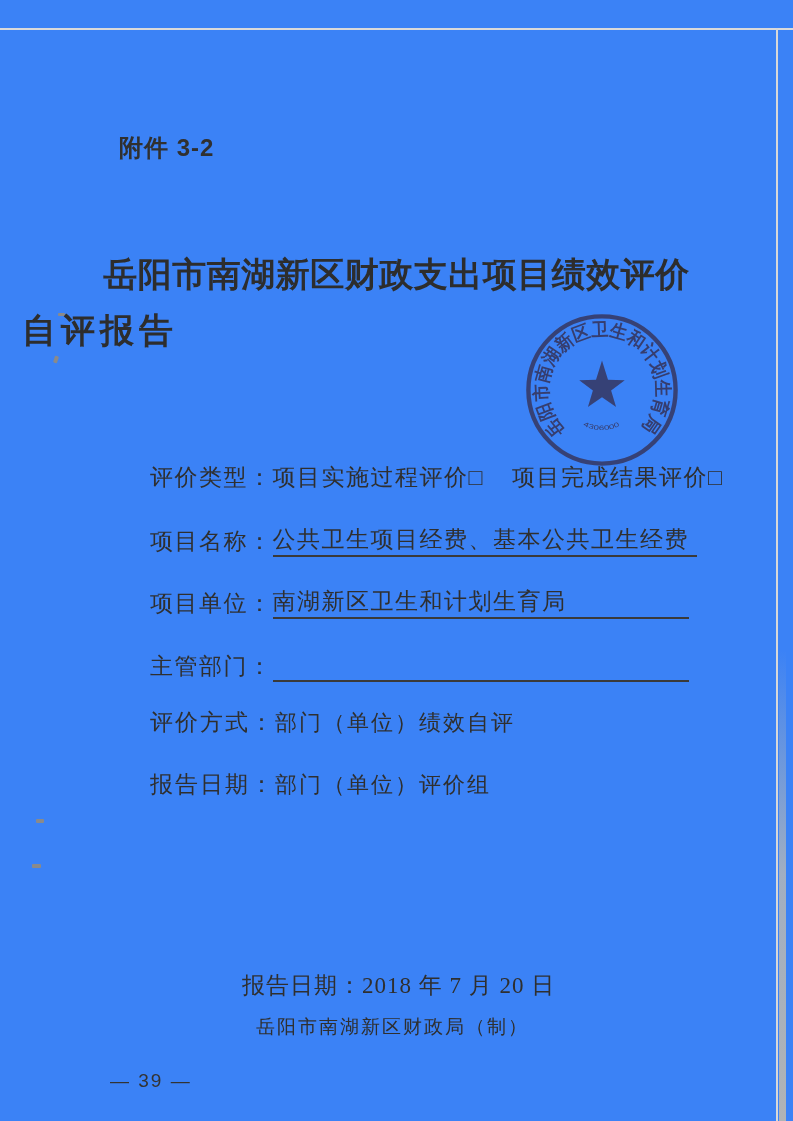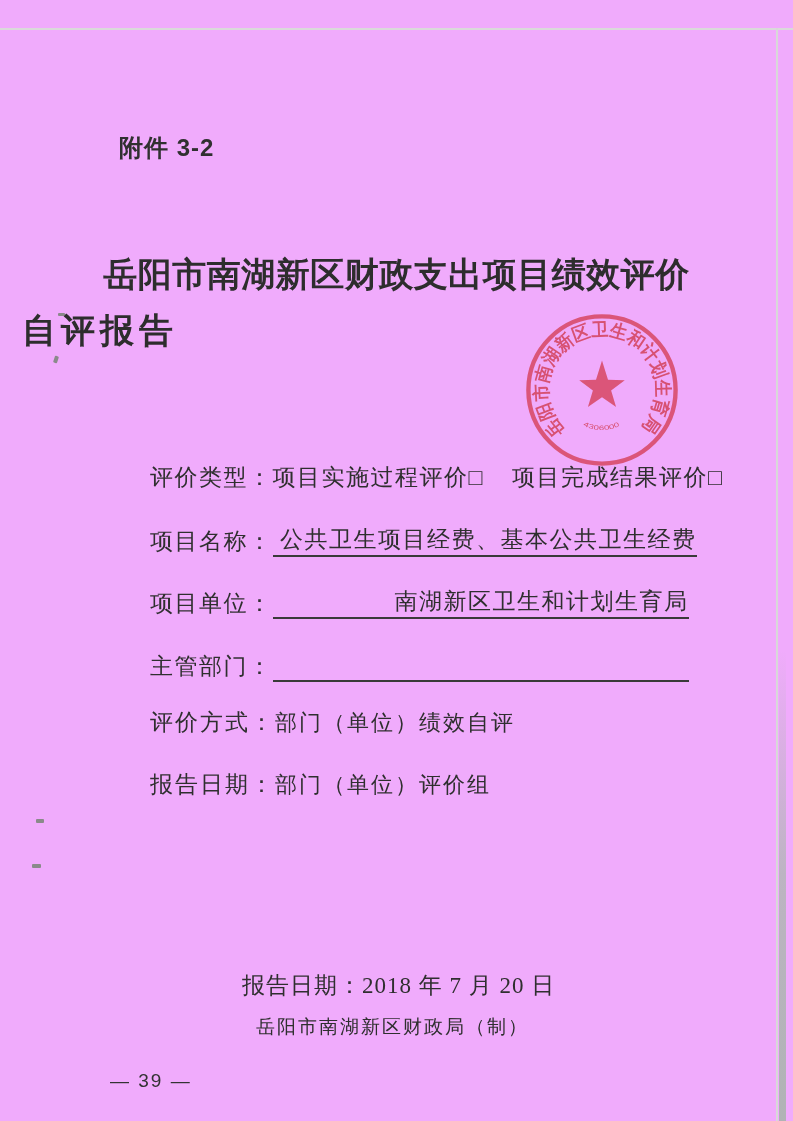--- a/index.html
+++ b/index.html
@@ -1,18 +1,18 @@
 <!DOCTYPE html>
 <html><head>
 <meta charset="utf-8">
 <style>
   html,body { margin:0; padding:0; background:#ffffff; }
   .page {
     position:relative; width:793px; height:1121px;
-    background:#f0abfc; overflow:hidden;
+    background:#3b82f6; overflow:hidden;
     font-family:"Liberation Serif", serif; color:#2b2b2b;
   }
   
   .scan-line-top { position:absolute; left:0; top:28px; width:100%; height:2px; background:#dadada; }
   .scan-line-right { position:absolute; left:776px; top:28px; width:2px; height:1093px; background:#d8d8d8; }
   .scan-edge-strip {
     position:absolute; left:779px; top:0; width:7px; height:1121px;
     background:linear-gradient(to bottom, rgba(179,182,184,0) 0%, rgba(179,182,184,0) 58%, rgba(179,182,184,.85) 78%, #b0b3b5 100%);
   }
   .mark { position:absolute; background:#8a8a8a; border-radius:1px; }
@@ -41,21 +41,21 @@
   .row { position:absolute; left:150px; font-size:23px; letter-spacing:1.5px; white-space:nowrap; color:#2f2f2f; }
   .row-1 { top:462px; }
   .row-2 { top:524px; }
   .row-3 { top:586px; }
   .row-4 { top:649px; }
   .row-5 { top:707px; letter-spacing:2px; }
   .row-6 { top:769px; letter-spacing:2px; }
   .opt-gap { display:inline-block; width:28px; }
   .uline {
     display:inline-block; border-bottom:2px solid #3a3a3a;
-    text-align:right; vertical-align:bottom; line-height:1.35;
+    text-align:left; vertical-align:bottom; line-height:1.35;
   }
   .uline-name { width:424px; }
   .uline-unit { width:416px; }
   .uline-dept { width:416px; }
   .row-5 .val, .row-6 .val { font-size:22px; }
 
   .footer-date { position:absolute; left:242px; top:970px; font-size:23px; letter-spacing:1px; color:#2f2f2f; }
   .footer-issuer { position:absolute; left:256px; top:1014px; font-size:19px; letter-spacing:2px; color:#2f2f2f; }
   .page-num {
     position:absolute; left:110px; top:1070px;

